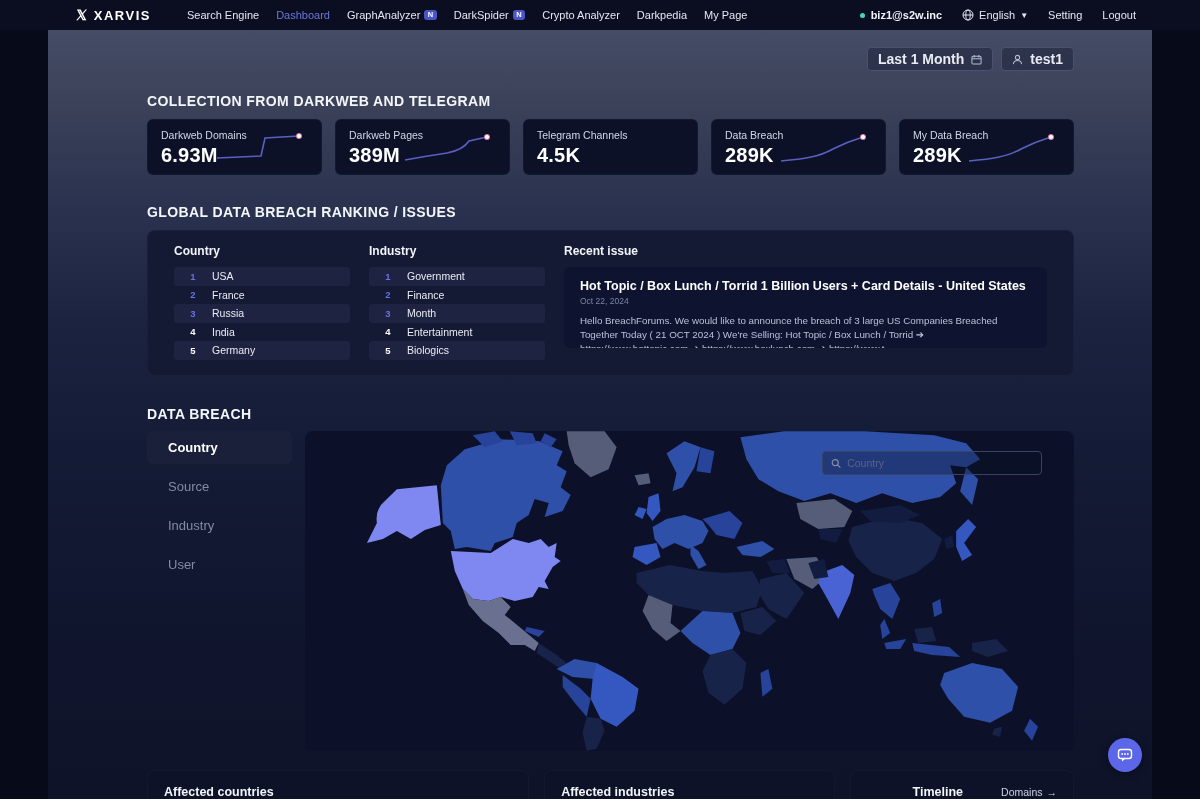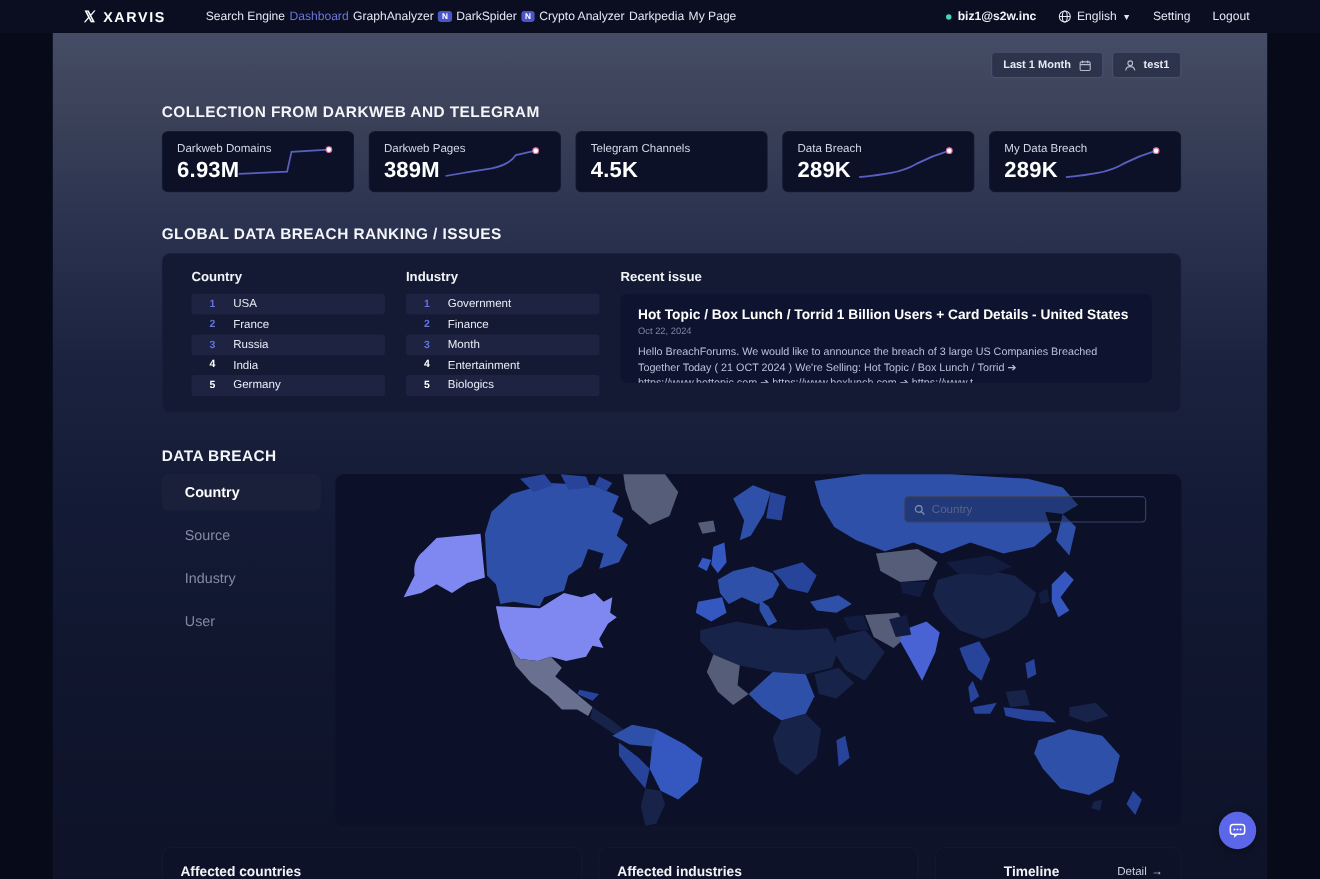--- a/index.html
+++ b/index.html
@@ -6,42 +6,42 @@
   html,body { background:#070b19; }
   body { font-family:"Liberation Sans", sans-serif; }
   .page { position:relative; width:1200px; height:799px; overflow:hidden; background:#070b19; }
 
   
   .topnav { position:absolute; top:0; left:0; width:1200px; height:30px; background:#0a0e20;
             display:flex; align-items:center; padding:0 64px 0 76px; z-index:30; }
   .logo { display:flex; align-items:center; gap:5px; color:#fff; font-weight:bold;
           font-size:13px; letter-spacing:1.5px; margin-right:36px; }
   .logo-x { font-size:14px; font-weight:bold; transform:skewX(-8deg); display:inline-block; }
-  .nav-menu { display:flex; align-items:center; gap:4px; flex:1; }
+  .nav-menu { display:flex; align-items:center; gap:17px; flex:1; }
   .nav-item { font-size:11px; color:#e4e7f2; cursor:pointer; display:flex; align-items:center; gap:4px; white-space:nowrap; }
   .nav-item.active { color:#6b77d8; }
   .nav-badge { background:#4a55c8; color:#fff; font-size:7.5px; font-weight:bold;
                border-radius:3px; padding:1.5px 3.5px; line-height:1; }
   .nav-right { display:flex; align-items:center; gap:20px;margin-left:48px; }
   .account { display:flex; align-items:center; gap:6px; font-size:11px; color:#f2f4fa; font-weight:bold; }
   .dot { width:5px; height:5px; border-radius:50%; background:#45d6b8; }
   .lang { display:flex; align-items:center; gap:5px; font-size:11px; color:#e4e7f2; cursor:pointer; }
   .caret { font-size:8px; color:#e4e7f2; }
   .nav-link { font-size:11px; color:#e4e7f2; cursor:pointer; }
 
   
   .content { position:absolute; top:30px; left:48px; width:1104px; height:769px;
              background:linear-gradient(180deg,#454d66 0%,#3b4259 9%,#2b3350 22%,#1c2340 38%,#141b36 55%,#10162e 75%,#0e1329 100%);
              padding:17px 78px 0 99px; }
 
   
   .filter-row { display:flex; justify-content:flex-end; gap:8px; }
   .filter-btn { height:24px; display:flex; align-items:center; gap:7px; padding:0 10px;
                 border:1px solid #4a5270; border-radius:4px; background:rgba(20,26,48,0.45);
-                color:#e8eaf4; font-size:10px; font-weight:bold; cursor:pointer; }
+                color:#e8eaf4; font-size:14px; font-weight:bold; cursor:pointer; }
   .filter-btn svg { opacity:.85; }
 
   
   .sec-head { color:#f4f6fa; font-size:14px; font-weight:bold; letter-spacing:.4px; }
   .h-collection { margin-top:22px; }
   .h-ranking { margin-top:29px; }
   .h-breach { margin-top:30px; }
 
   
   .stat-row { display:grid; grid-template-columns:repeat(5,1fr); gap:13px; margin-top:10px; }
@@ -361,21 +361,21 @@
       <div class="bottom-card">
         <div class="bottom-title">Affected countries</div>
       </div>
       <div class="bottom-card">
         <div class="bottom-title">Affected industries</div>
       </div>
       <div class="bottom-card">
         <div class="bottom-head">
           <div class="bottom-title">Timeline</div>
           <div class="detail-link">
-            <span>Detail</span>
+            <span>Domains</span>
             <span>→</span>
           </div>
         </div>
       </div>
     </div>
 
   </div>
 
   <div class="fab">
     <svg class="icon-svg" width="18" height="18" viewBox="0 0 18 18">

